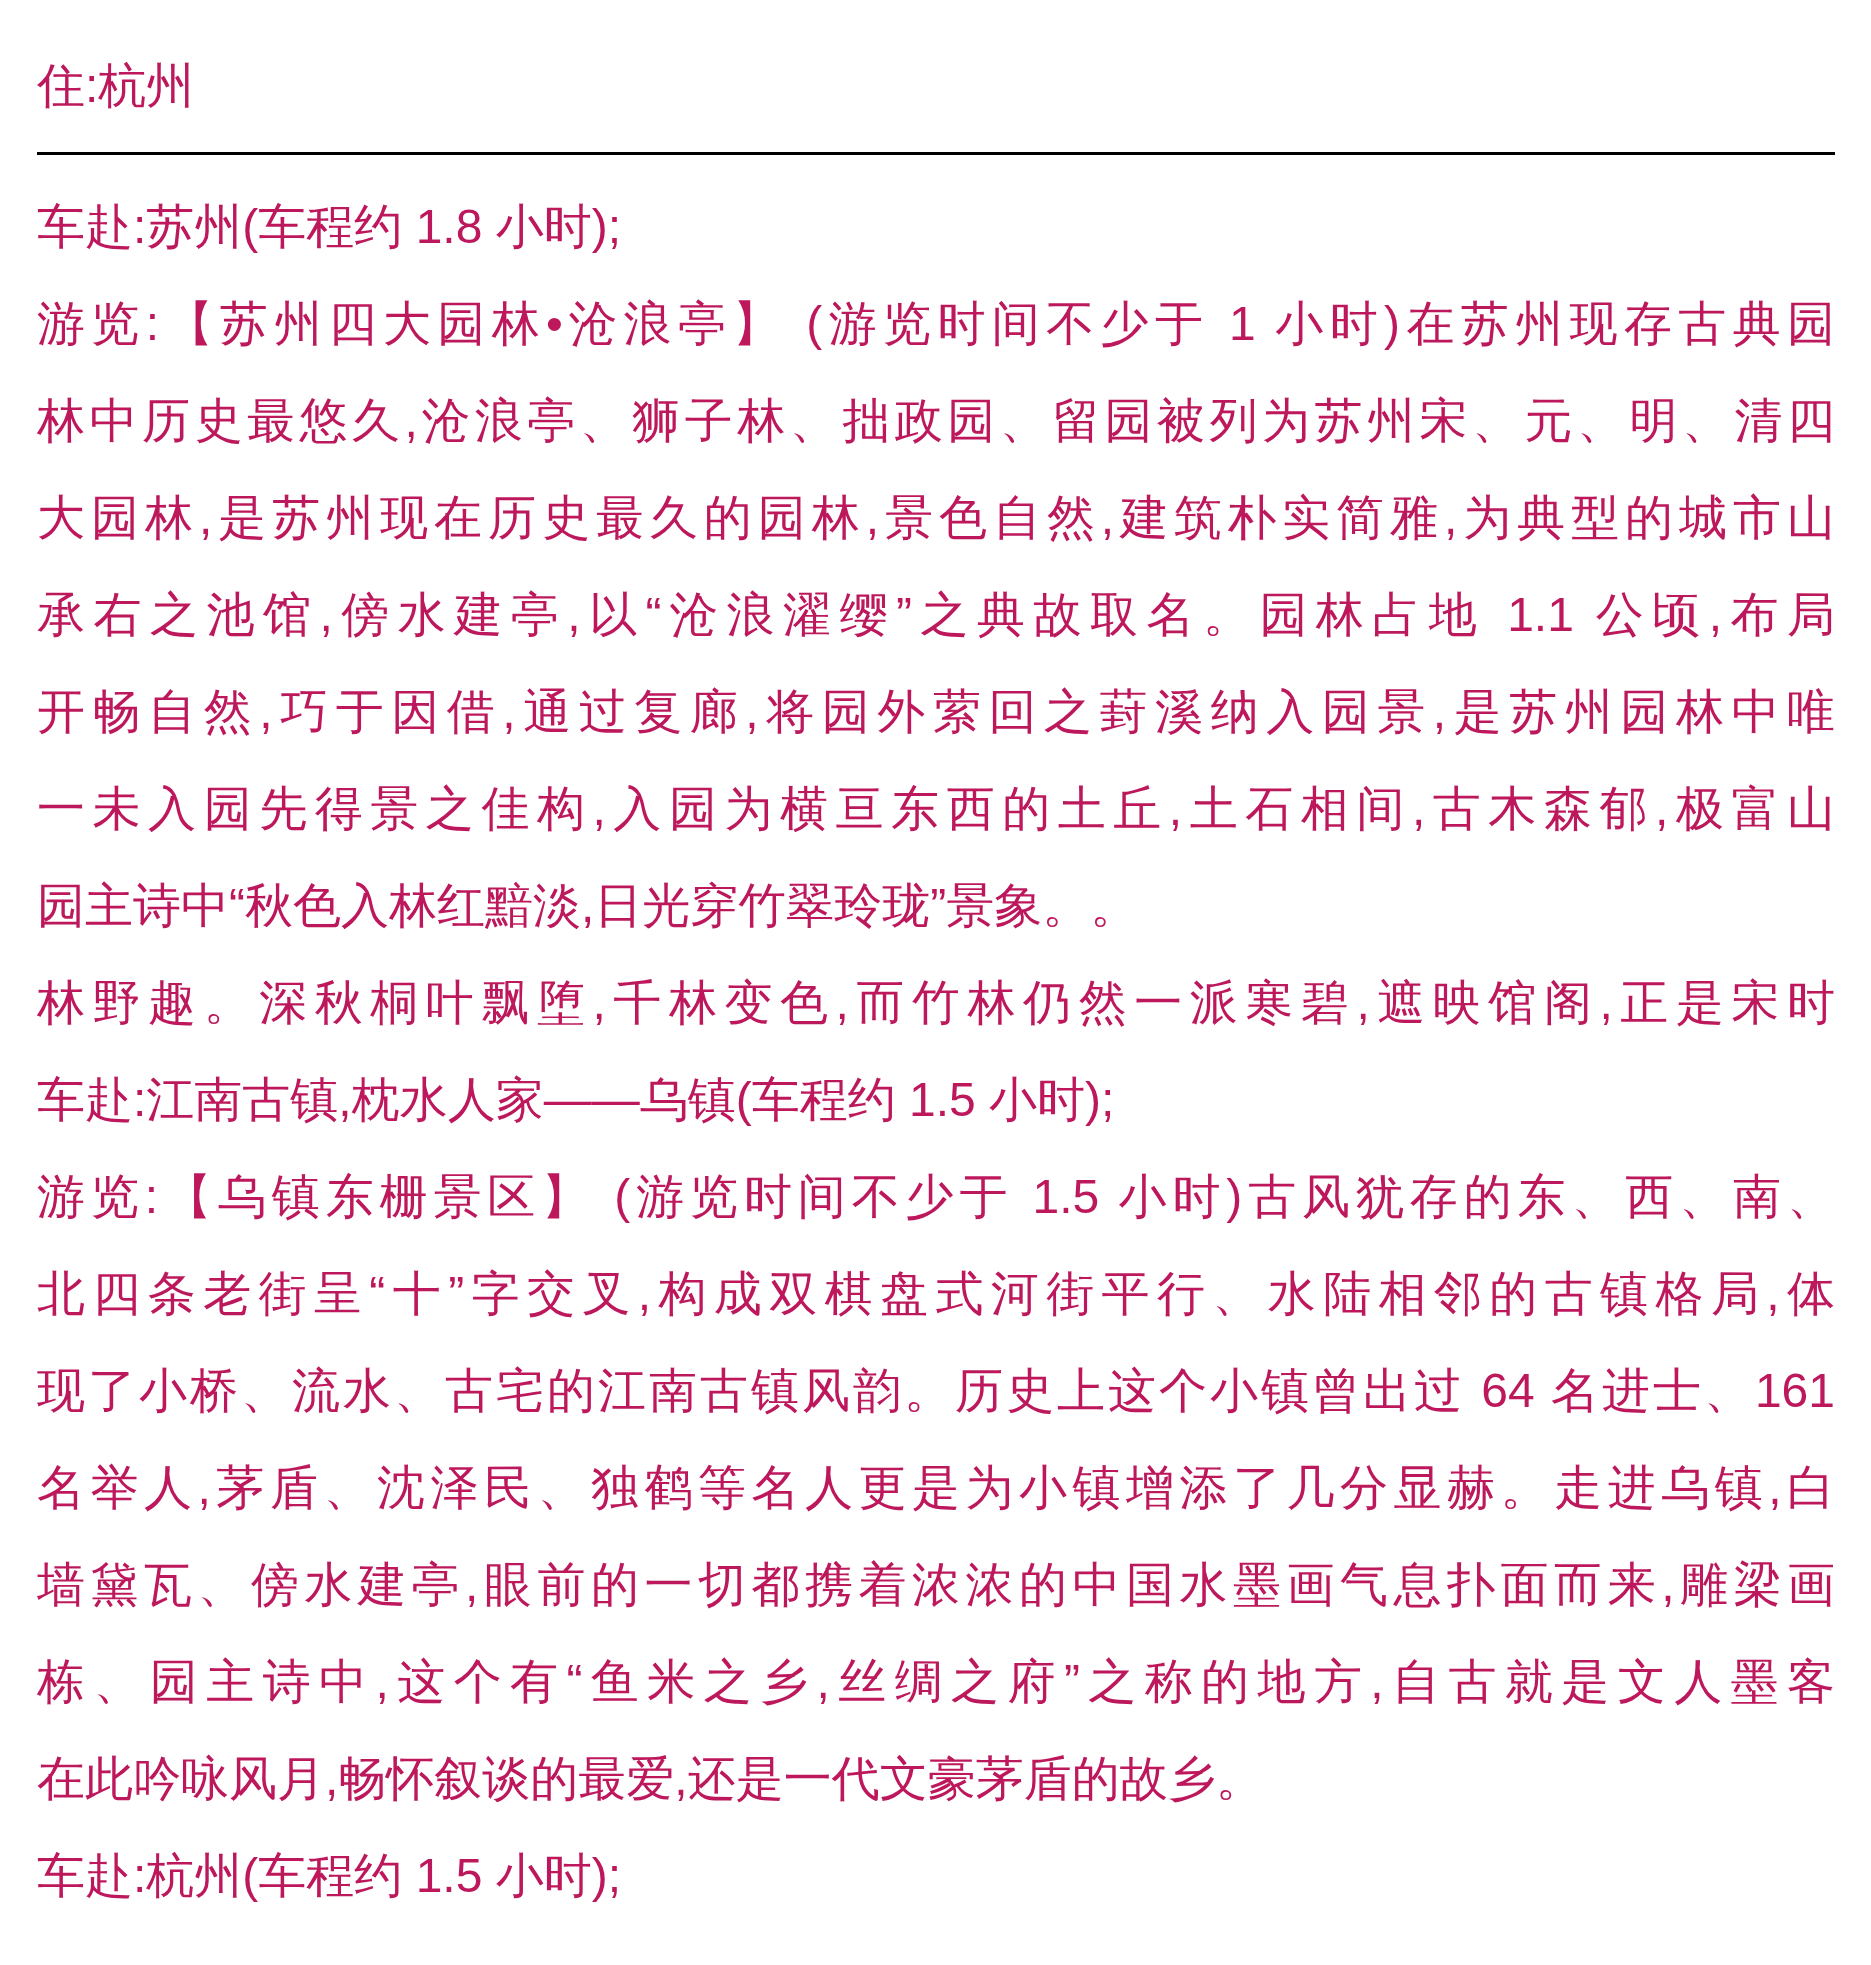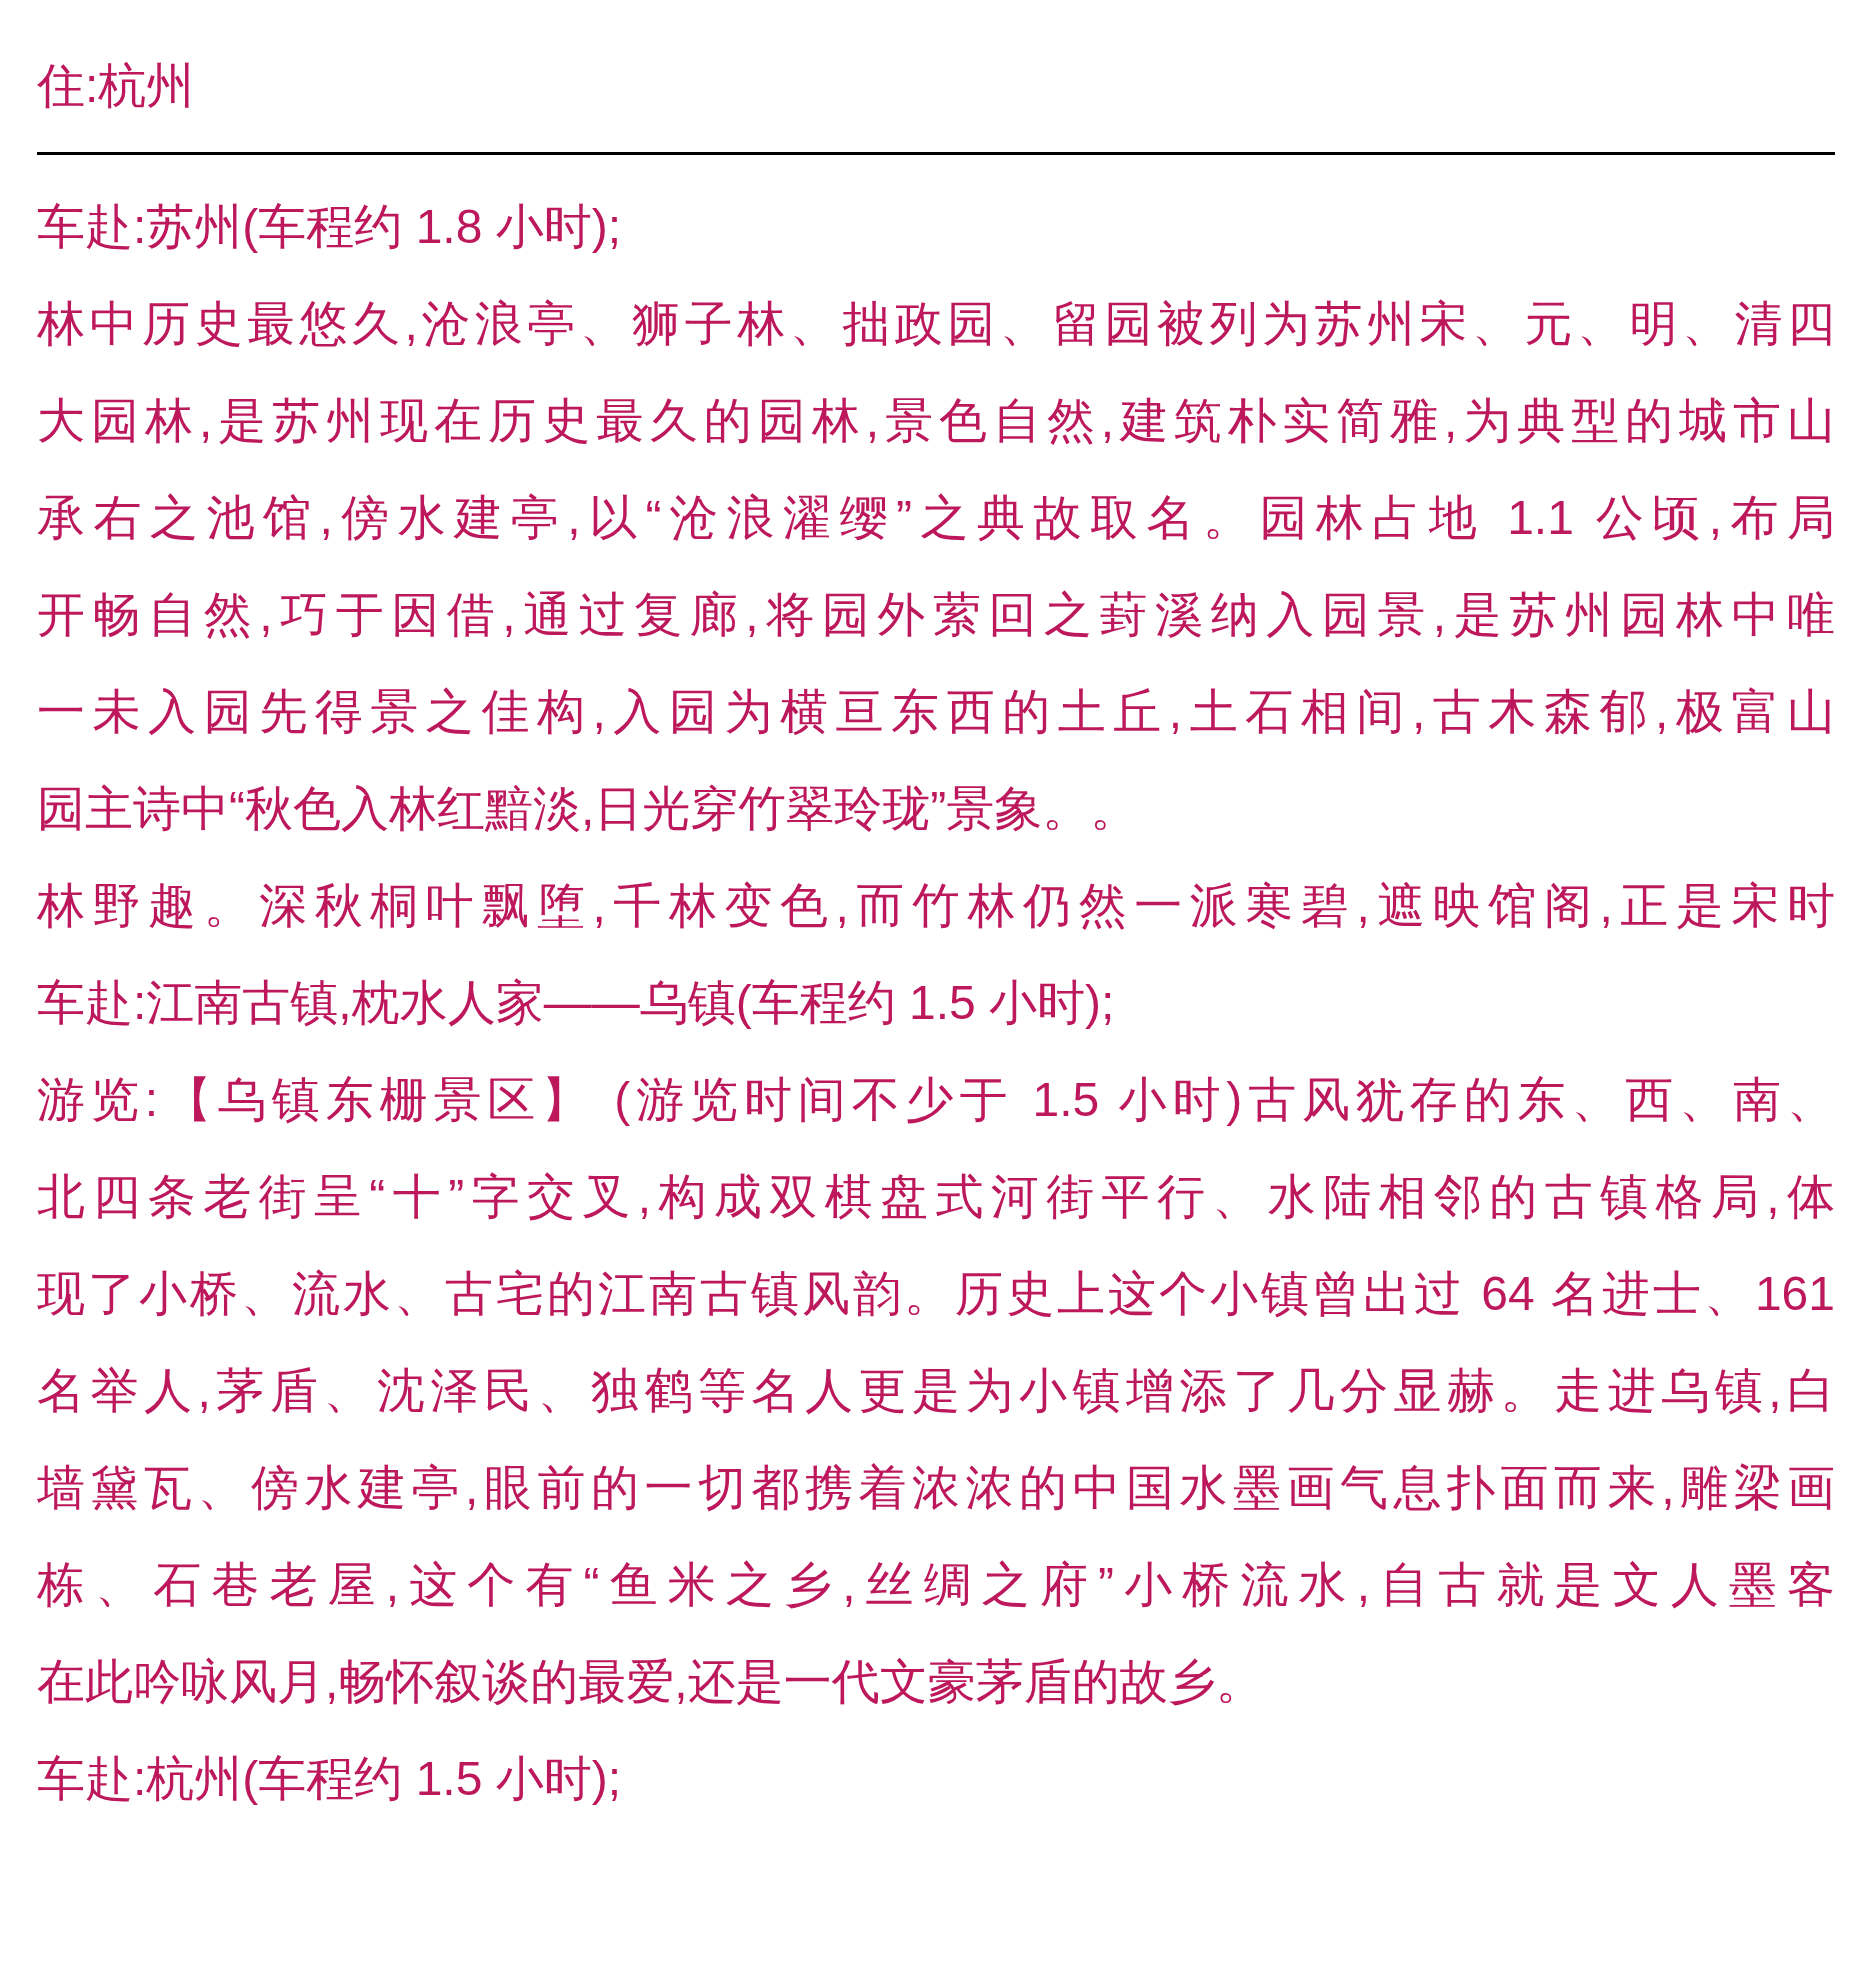--- a/index.html
+++ b/index.html
@@ -40,31 +40,32 @@
 </head>
 <body>
 
 <div class="doc">
 
   <div class="line final">住:杭州</div>
 
   <div class="separator"></div>
 
   <div class="line final">车赴:苏州(车程约 1.8 小时);</div>
+  <div class="line">游览:【苏州四大园林•沧浪亭】 (游览时间不少于 1 小时)在苏州现存古典园</div>
   <div class="line">林中历史最悠久,沧浪亭、狮子林、拙政园、留园被列为苏州宋、元、明、清四</div>
   <div class="line">大园林,是苏州现在历史最久的园林,景色自然,建筑朴实简雅,为典型的城市山</div>
   <div class="line">承右之池馆,傍水建亭,以“沧浪濯缨”之典故取名。园林占地 1.1 公顷,布局</div>
   <div class="line">开畅自然,巧于因借,通过复廊,将园外萦回之葑溪纳入园景,是苏州园林中唯</div>
   <div class="line">一未入园先得景之佳构,入园为横亘东西的土丘,土石相间,古木森郁,极富山</div>
   <div class="line final">园主诗中“秋色入林红黯淡,日光穿竹翠玲珑”景象。。</div>
   <div class="line">林野趣。深秋桐叶飘堕,千林变色,而竹林仍然一派寒碧,遮映馆阁,正是宋时</div>
   <div class="line final">车赴:江南古镇,枕水人家——乌镇(车程约 1.5 小时);</div>
   <div class="line">游览:【乌镇东栅景区】 (游览时间不少于 1.5 小时)古风犹存的东、西、南、</div>
   <div class="line">北四条老街呈“十”字交叉,构成双棋盘式河街平行、水陆相邻的古镇格局,体</div>
   <div class="line">现了小桥、流水、古宅的江南古镇风韵。历史上这个小镇曾出过 64 名进士、161</div>
   <div class="line">名举人,茅盾、沈泽民、独鹤等名人更是为小镇增添了几分显赫。走进乌镇,白</div>
   <div class="line">墙黛瓦、傍水建亭,眼前的一切都携着浓浓的中国水墨画气息扑面而来,雕梁画</div>
-  <div class="line">栋、石巷老屋,这个有“鱼米之乡,丝绸之府”小桥流水,自古就是文人墨客</div>
+  <div class="line">栋、园主诗中,这个有“鱼米之乡,丝绸之府”之称的地方,自古就是文人墨客</div>
   <div class="line final">在此吟咏风月,畅怀叙谈的最爱,还是一代文豪茅盾的故乡。</div>
   <div class="line final">车赴:杭州(车程约 1.5 小时);</div>
 
 </div>
 
 
 </body></html>

